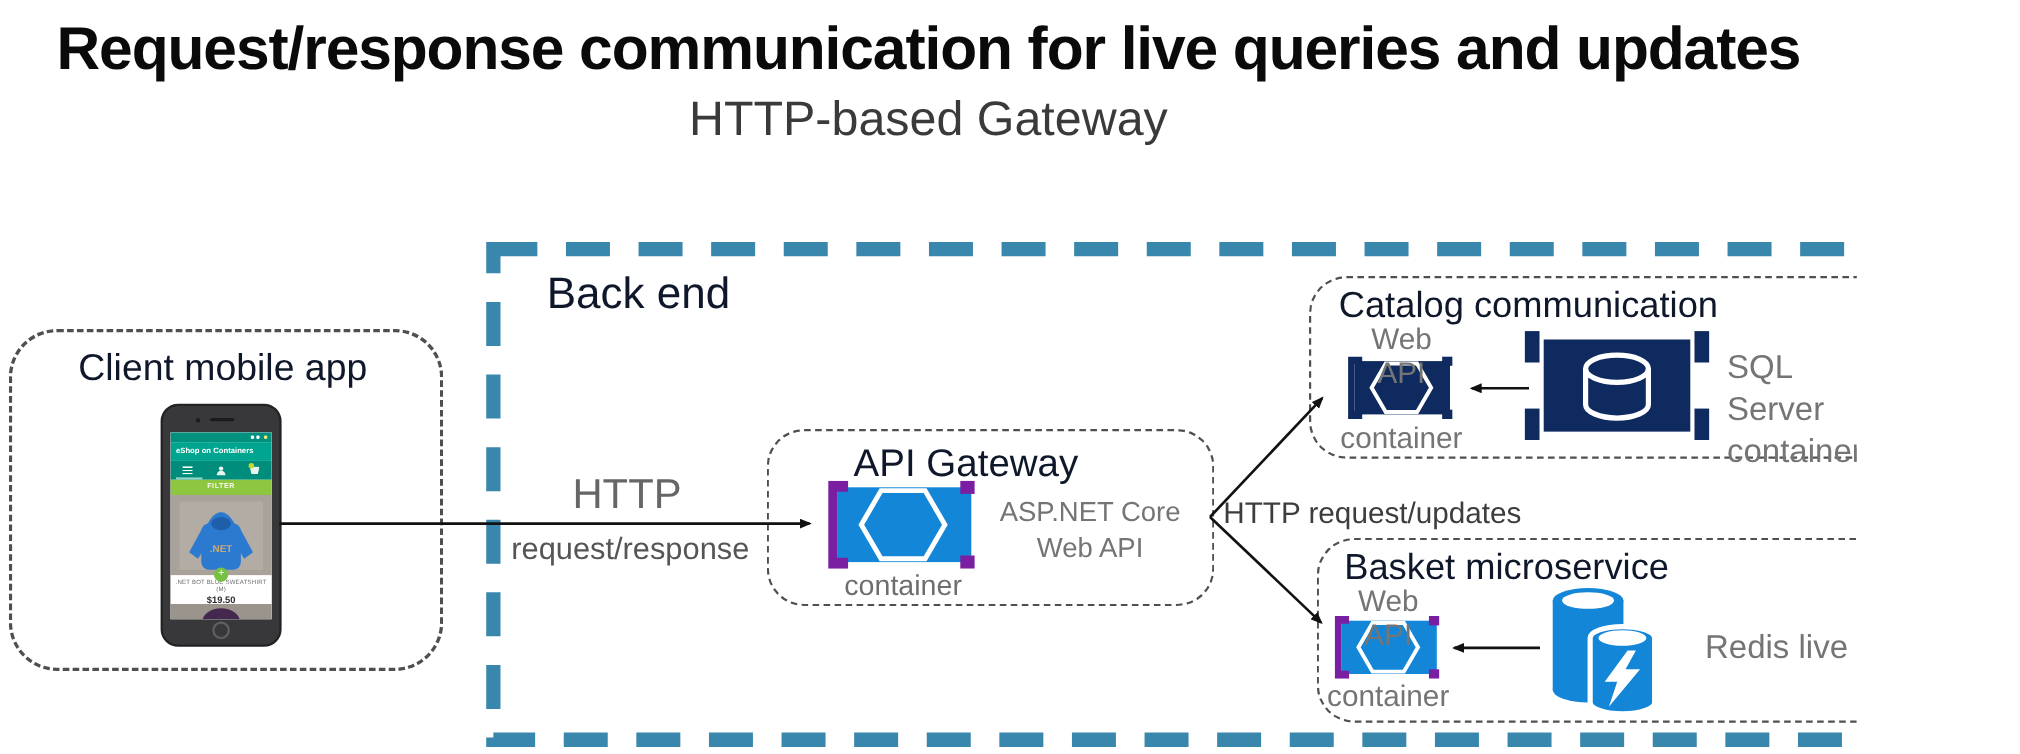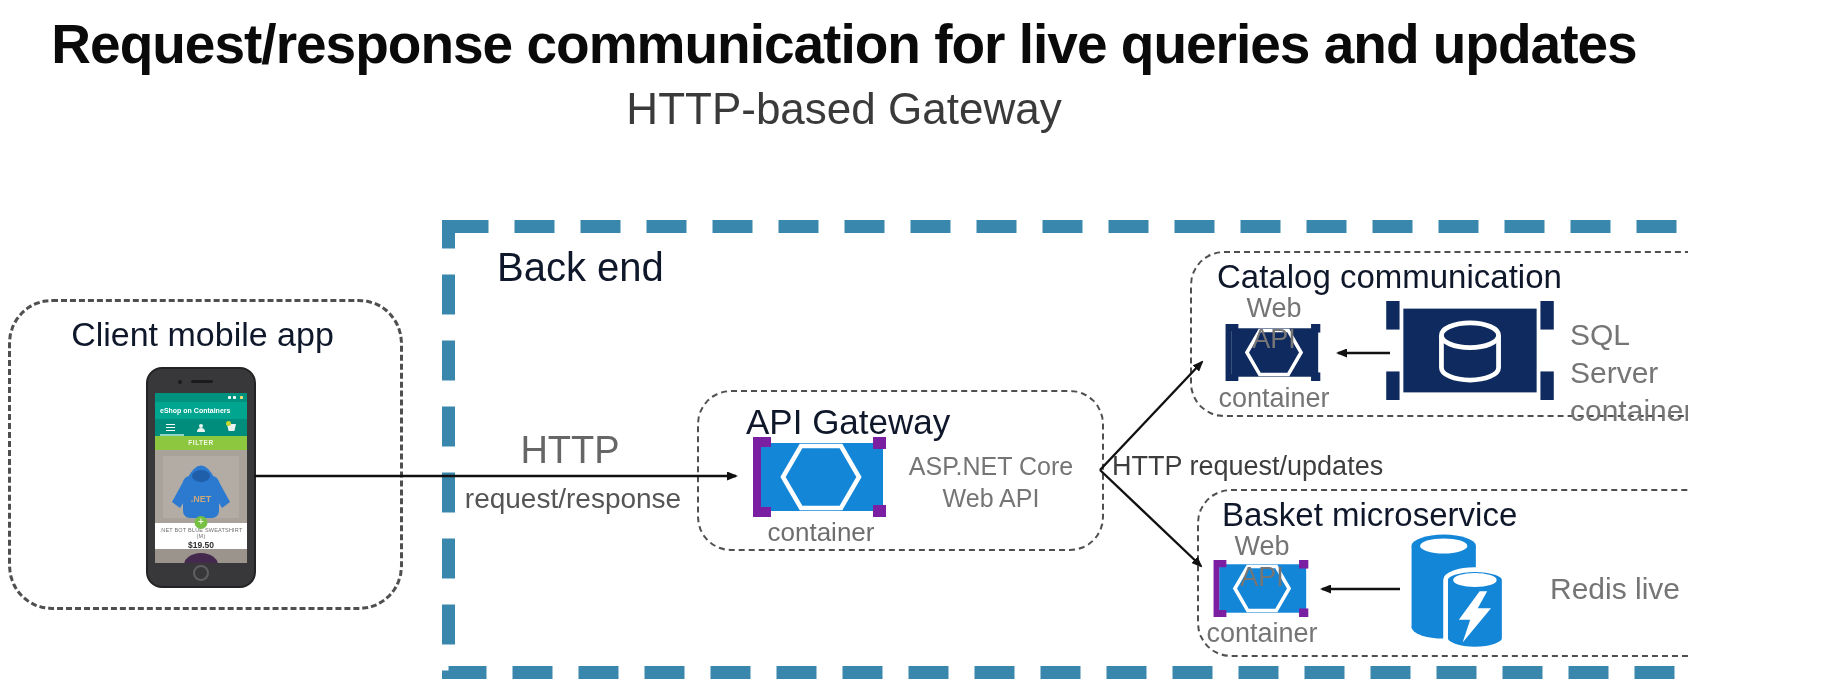--- a/index.html
+++ b/index.html
@@ -62,21 +62,21 @@
   <div class="abs page-title z6">Request/response communication for live queries and updates</div>
   <div class="abs page-subtitle z6">HTTP-based Gateway</div>
 
   <div class="abs dashedbox" style="left:8px;top:299px;width:389px;height:305px;"></div>
   <div class="abs dashedbox small" style="left:697px;top:390px;width:403px;height:157px;"></div>
   <div class="abs dashedbox small" style="left:1190px;top:251px;width:604px;height:162px;"></div>
   <div class="abs dashedbox small" style="left:1197px;top:489px;width:596px;height:164px;"></div>
 
   <div class="abs heading z6" style="left:8px;width:389px;top:315px;text-align:center;font-size:34px;">Client mobile app</div>
   <div class="abs heading z6" style="left:497px;top:245px;font-size:40px;">Back end</div>
-  <div class="abs heading z6" style="left:746px;top:402px;font-size:35px;">API Gateway</div>
+  <div class="abs heading z6" style="left:776px;top:402px;font-size:35px;">API Gateway</div>
   <div class="abs glabel z6" style="left:751px;width:140px;top:517px;text-align:center;font-size:26px;color:#6e6e6e;">container</div>
   <div class="abs glabel z6" style="left:903px;top:450px;width:176px;text-align:center;font-size:25px;line-height:32px;">
     <span style="display:block">ASP.NET Core</span>
     <span style="display:block">Web API</span>
   </div>
 
   <div class="abs z6" style="left:460px;width:220px;top:429px;text-align:center;font-size:38px;color:#666;">HTTP</div>
   <div class="abs z6" style="left:460px;width:226px;top:483px;text-align:center;font-size:28px;color:#555;">request/response</div>
   <div class="abs z6" style="left:1112px;top:451px;font-size:27px;color:#3d3d3d;">HTTP request/updates</div>
 

